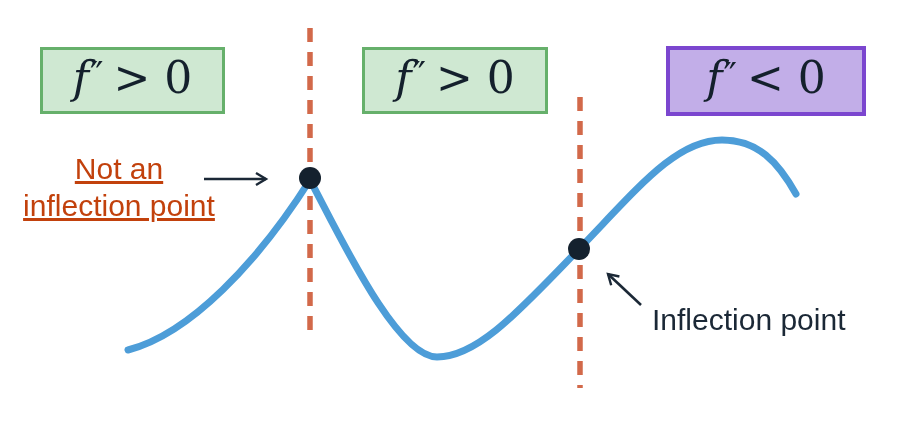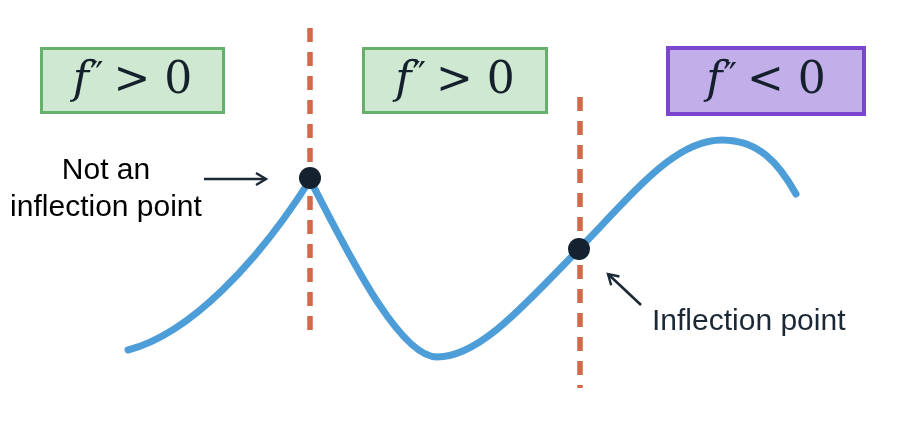--- a/index.html
+++ b/index.html
@@ -72,20 +72,20 @@
       <span class="mprime">″</span>
       <span class="mrel">&gt; 0</span>
   </div>
 
   <div class="region-box box-purple" style="left: 666px; top: 46px; width: 200px; height: 70px; background-color: rgb(194, 174, 232); border-color: rgb(123, 70, 207); color: rgb(20, 32, 44);">
     <span class="mvar">f</span>
       <span class="mprime">″</span>
       <span class="mrel">&lt; 0</span>
   </div>
 
-  <div class="annotation center" style="left: 0px; top: 150px; width: 212px; color: #000000;">
+  <div class="annotation center" style="left: 13px; top: 150px; width: 212px; color: #c2410c; text-decoration: underline;">
     <div>Not an</div>
     <div>inflection point</div>
   </div>
 
   <div class="annotation" style="left: 652px; top: 301px; color: rgb(27, 40, 54);">Inflection point</div>
 
 </div>
 
 </body></html>

